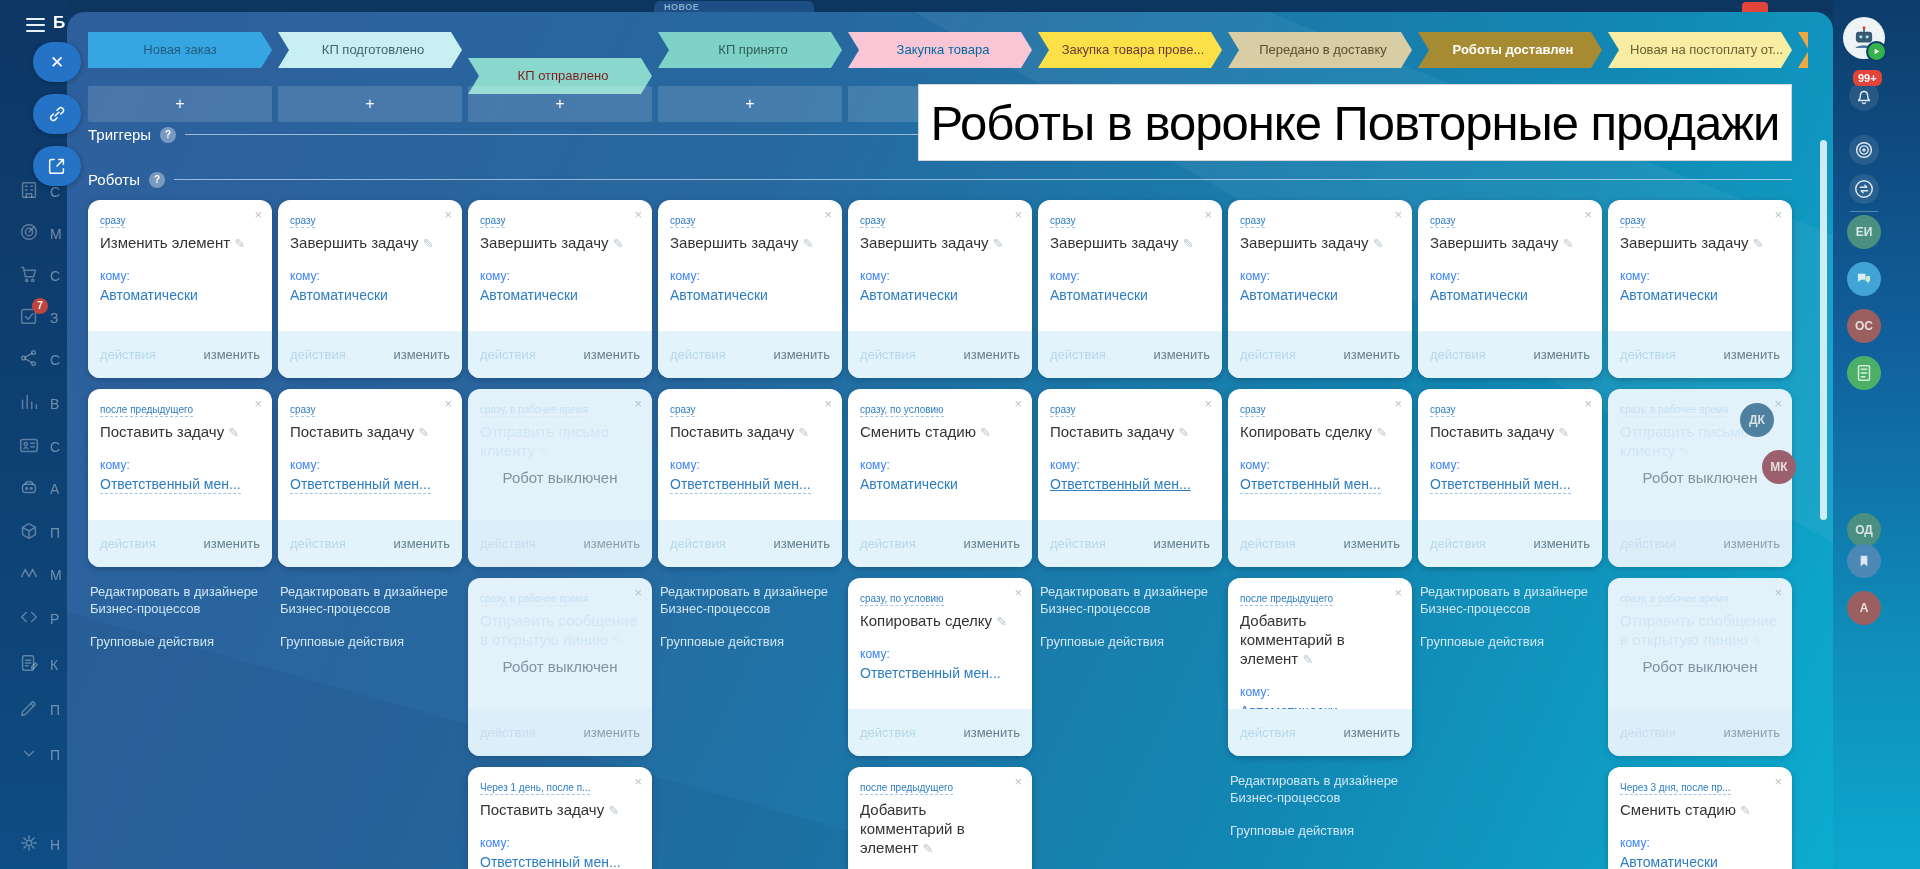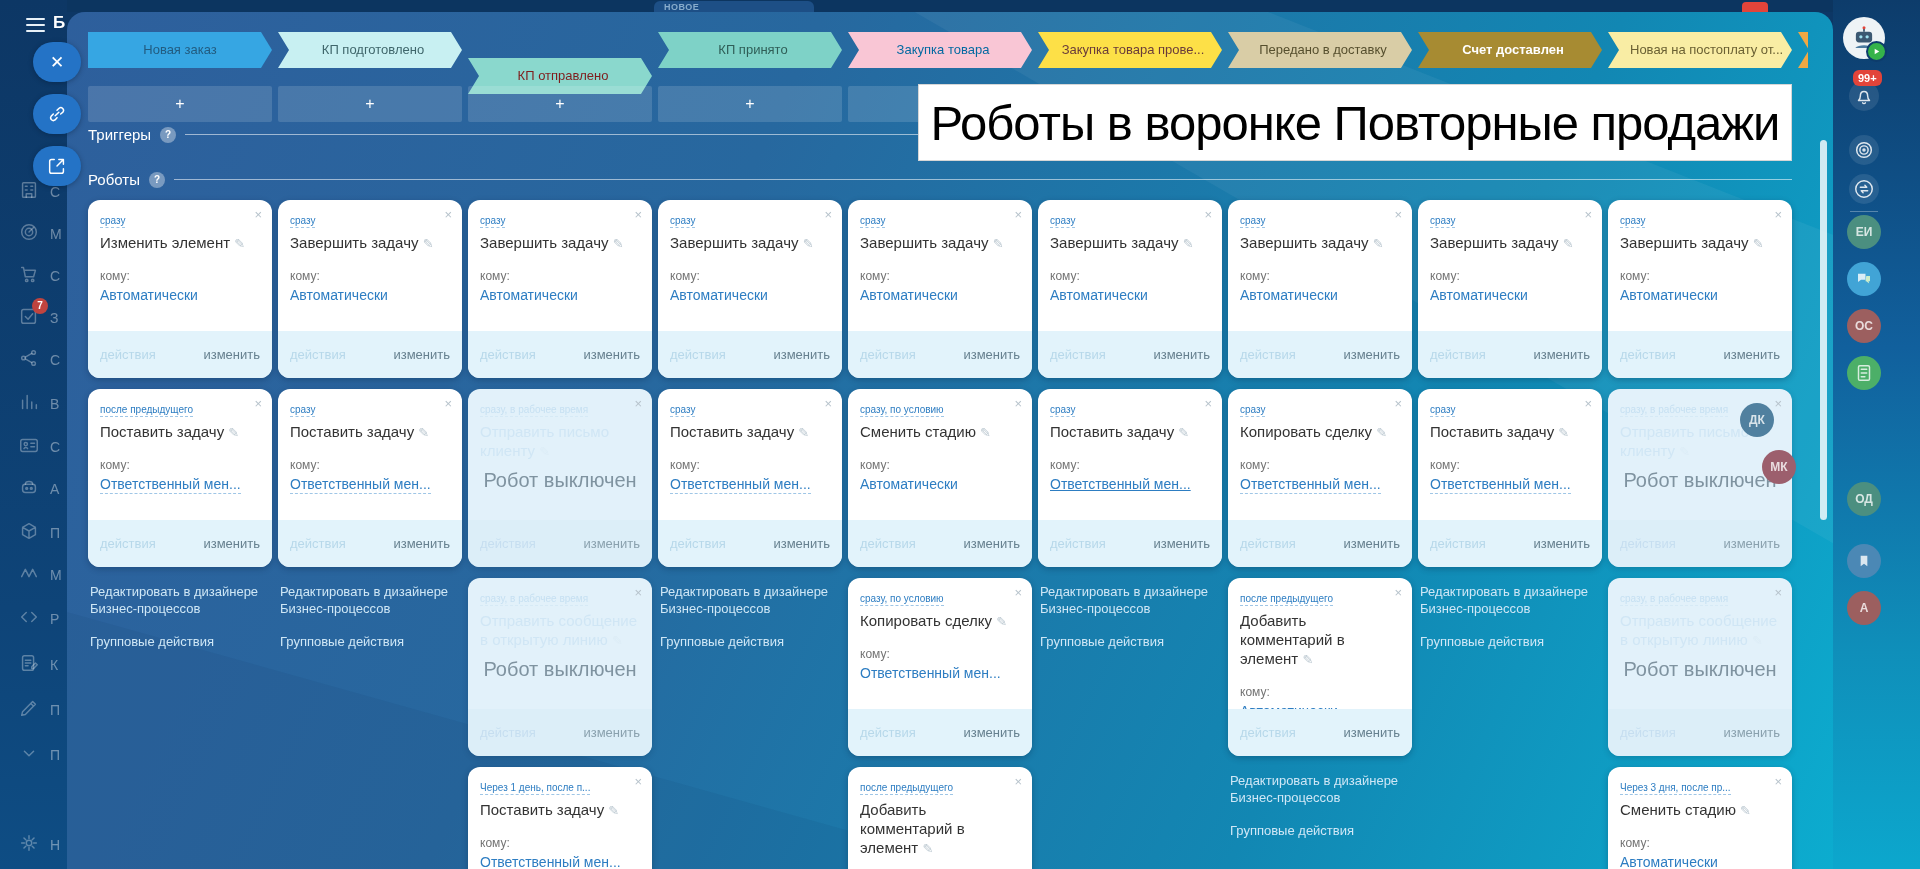--- a/index.html
+++ b/index.html
@@ -55,39 +55,39 @@
   
   .board{position:absolute;left:88px;top:200px;display:flex;gap:6px;z-index:3;}
   .col{width:184px;display:flex;flex-direction:column;gap:11px;}
   .card{width:184px;height:178px;background:#fff;border-radius:12px;position:relative;box-sizing:border-box;
     box-shadow:0 2px 6px rgba(0,25,55,.28);display:flex;flex-direction:column;overflow:hidden;flex:0 0 auto;}
   .card-body{padding:10px 12px 0 12px;flex:1;overflow:hidden;}
   .trig-wrap{white-space:nowrap;overflow:hidden;margin-bottom:5px;}
   .trigger{display:inline-block;font-size:10px;color:#2d7dc2;border-bottom:1px dashed #9fc6e6;padding-bottom:1px;cursor:pointer;}
   .title{font-size:15px;color:#333;line-height:19px;}
   .pencil{color:#b9c6cf;font-size:13px;cursor:pointer;}
-  .to-label{margin-top:16px;font-size:12px;color:#737373;}
+  .to-label{margin-top:16px;font-size:12px;color:#3b82f6;}
   .to-value{margin-top:4px;font-size:14px;color:#2d7dc2;white-space:nowrap;overflow:hidden;}
   .u-dashed{display:inline-block;border-bottom:1px dashed #9fc6e6;padding-bottom:1px;cursor:pointer;}
   .u-solid{text-decoration:underline;cursor:pointer;}
   .u-none{cursor:pointer;}
   .card-footer{height:47px;background:#e2f3fb;display:flex;justify-content:space-between;align-items:center;
     padding:0 12px;font-size:13px;flex:0 0 auto;}
   .f-actions{color:#b7d8ea;cursor:pointer;}
   .f-edit{color:#66808f;cursor:pointer;}
   .close-x{position:absolute;top:7px;right:10px;color:#b6c2cb;font-size:13px;cursor:pointer;z-index:2;}
   
   .card.off{background:#e2f1fa;box-shadow:0 2px 6px rgba(0,25,55,.18);}
   .card.off .trigger{color:#c6e0f2;border-color:#d6eaf6;}
   .card.off .title{color:#d0e6f5;}
   .card.off .pencil{color:#dcecf6;}
   .card.off .card-footer{background:#dceef8;}
   .card.off .f-actions{color:#c6def0;}
   .card.off .f-edit{color:#8aa1ae;}
-  .robot-off{margin-top:8px;text-align:center;font-size:20px;color:#7f93a0;}
+  .robot-off{margin-top:8px;text-align:center;font-size:15px;color:#7f93a0;}
   
   .links-block{padding:5px 2px 0 2px;height:173px;box-sizing:border-box;}
   .blink{display:block;color:#cfe7f6;font-size:13px;line-height:17px;margin-bottom:16px;cursor:pointer;text-decoration:none;}
   
   .rail-item{position:absolute;z-index:3;display:flex;align-items:center;justify-content:center;cursor:pointer;}
   .rail-circle{width:34px;height:34px;border-radius:50%;display:flex;align-items:center;justify-content:center;
     color:rgba(255,255,255,.78);font-size:12px;font-weight:bold;}
   .rail-icon{width:30px;height:30px;border-radius:50%;background:rgba(255,255,255,.1);color:rgba(255,255,255,.85);
     display:flex;align-items:center;justify-content:center;}
   .avatar-main{position:absolute;left:1843px;top:17px;width:42px;height:42px;border-radius:50%;background:#eef3f6;z-index:3;
@@ -250,21 +250,21 @@
   </div>
 
 <div class="stages" id="stages">
     <div class="stage first" style="background: rgb(54, 166, 227); color: rgb(34, 92, 128);">Новая заказ</div>
     <div class="stage" style="background: rgb(200, 240, 242); color: rgb(63, 102, 107);">КП подготовлено</div>
     <div class="stage" style="background: rgb(138, 216, 205); color: #7f1d1d; margin-top: 26px;">КП отправлено</div>
     <div class="stage" style="background: rgb(126, 210, 199); color: rgb(47, 94, 87);">КП принято</div>
     <div class="stage" style="background: rgb(249, 198, 213); color: #0369a1;">Закупка товара</div>
     <div class="stage" style="background: #fde047; color: rgb(105, 59, 59);">Закупка товара прове...</div>
     <div class="stage" style="background: rgb(217, 205, 166); color: rgb(86, 79, 46);">Передано в доставку</div>
-    <div class="stage" style="background: rgb(167, 139, 50); color: rgb(255, 255, 255); font-weight: bold;">Счет доставлен</div>
+    <div class="stage" style="background: rgb(167, 139, 50); color: rgb(255, 255, 255); font-weight: bold;">Роботы доставлен</div>
     <div class="stage" style="background: rgb(249, 237, 164); color: rgb(107, 97, 51);">Новая на постоплату от...</div>
     <div class="stage-sliver" style="background: rgb(240, 168, 67);"></div>
   </div>
 <div class="plus-row" id="plus-row">
     <div class="plus-btn">+</div>
     <div class="plus-btn">+</div>
     <div class="plus-btn">+</div>
     <div class="plus-btn">+</div>
     <div class="plus-btn">+</div>
     <div class="plus-btn">+</div>
@@ -709,21 +709,21 @@
           <path d="M9 8h6M9 12h6M9 16h4"></path>
         </svg>
       </span>
     </div>
     <div class="rail-item" style="left: 1740px; top: 403px;">
       <span class="rail-circle" style="background: rgb(80, 128, 159);">ДК</span>
     </div>
     <div class="rail-item" style="left: 1762px; top: 450px;">
       <span class="rail-circle" style="background: rgb(156, 95, 109);">МК</span>
     </div>
-    <div class="rail-item" style="left: 1847px; top: 482px;">
+    <div class="rail-item" style="left: 1847px; top: 513px;">
       <span class="rail-circle" style="background: rgb(75, 143, 128);">ОД</span>
     </div>
     <div class="rail-item" style="left: 1847px; top: 544px;">
       <span class="rail-circle" style="background: rgb(75, 136, 181);">
         <svg viewBox="0 0 24 24" width="16" height="16">
           <path d="M7 4h10v16l-5-4-5 4z" fill="rgba(255,255,255,.8)"></path>
         </svg>
       </span>
     </div>
     <div class="rail-item" style="left: 1847px; top: 591px;">

